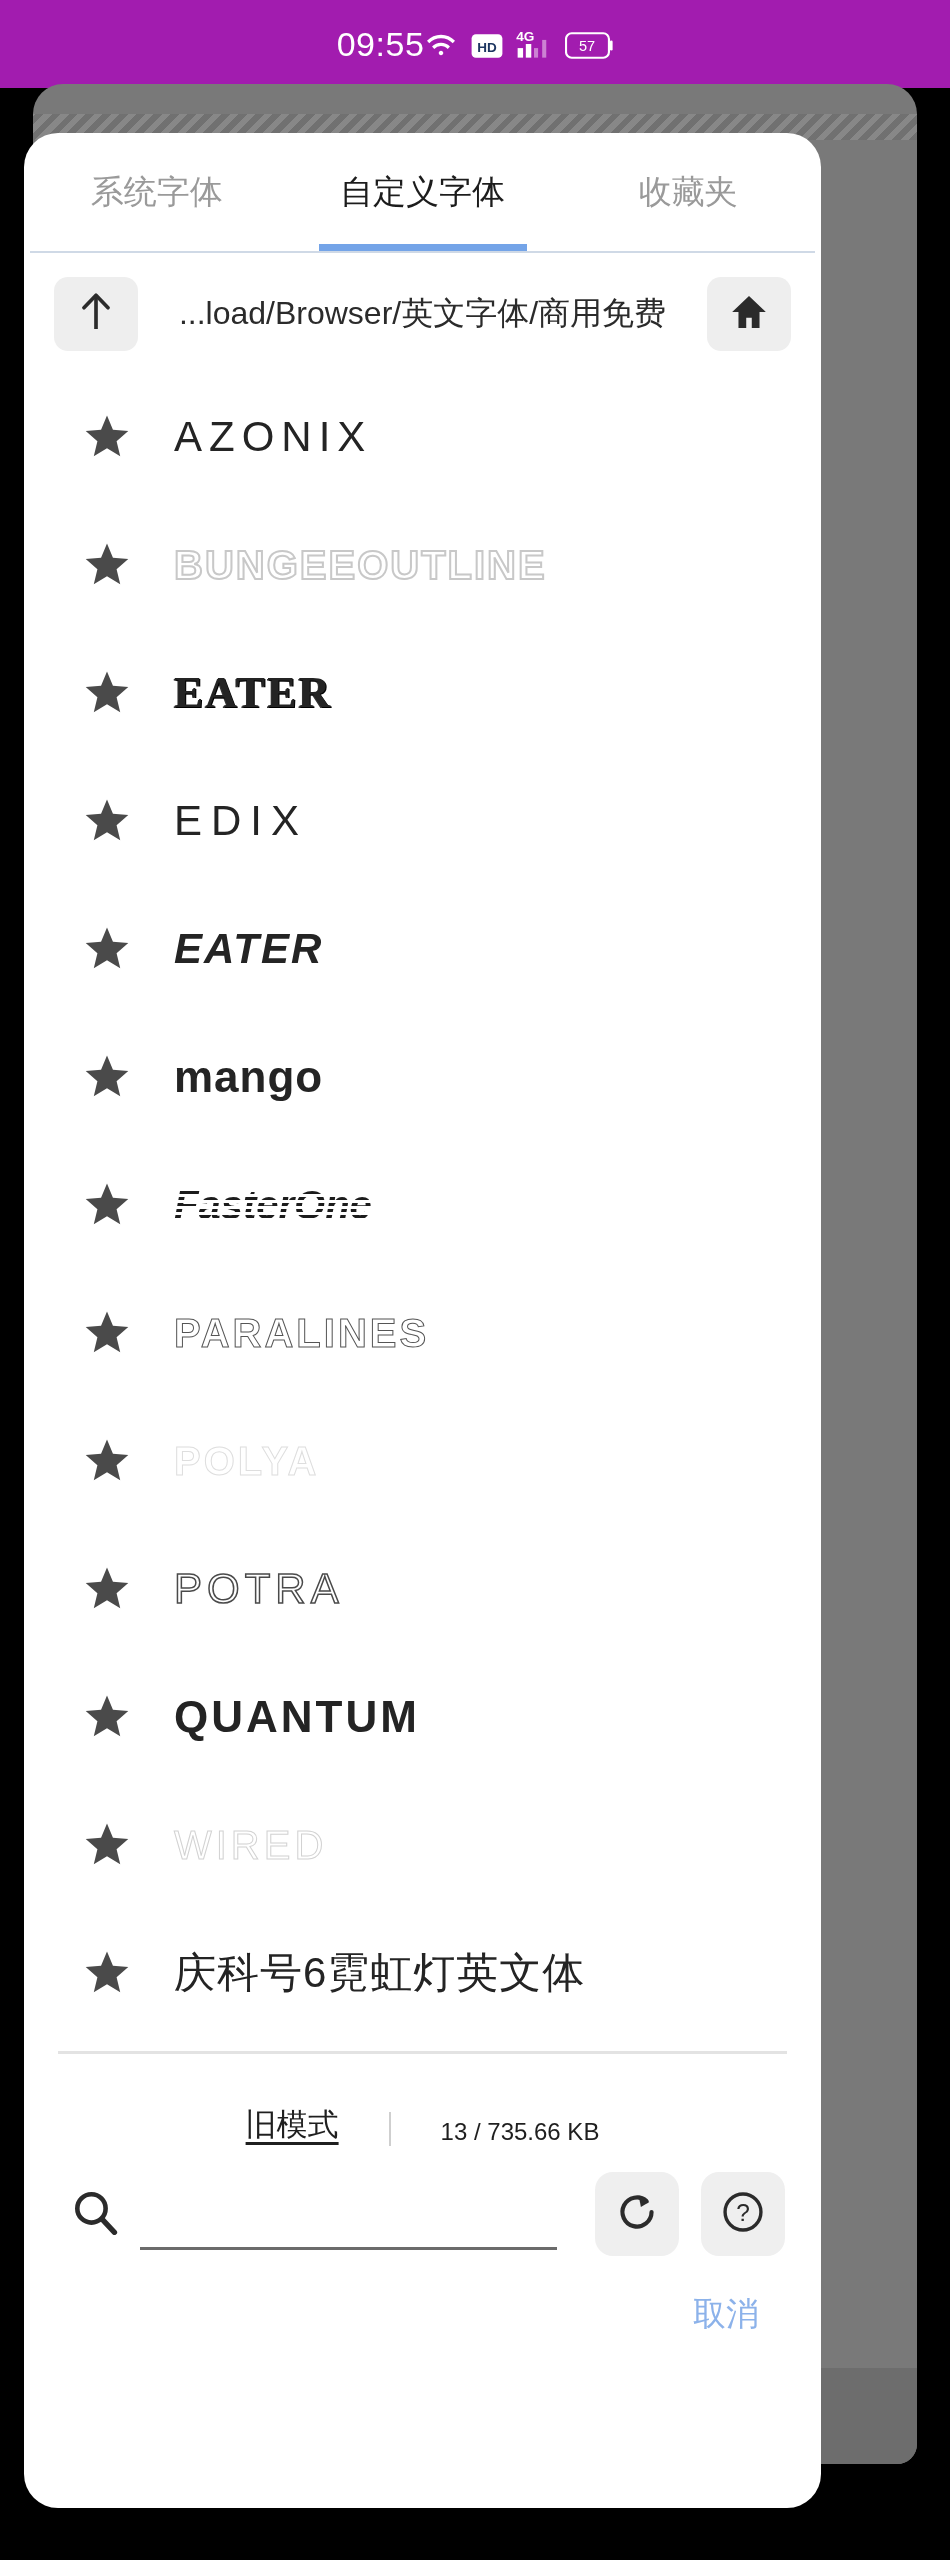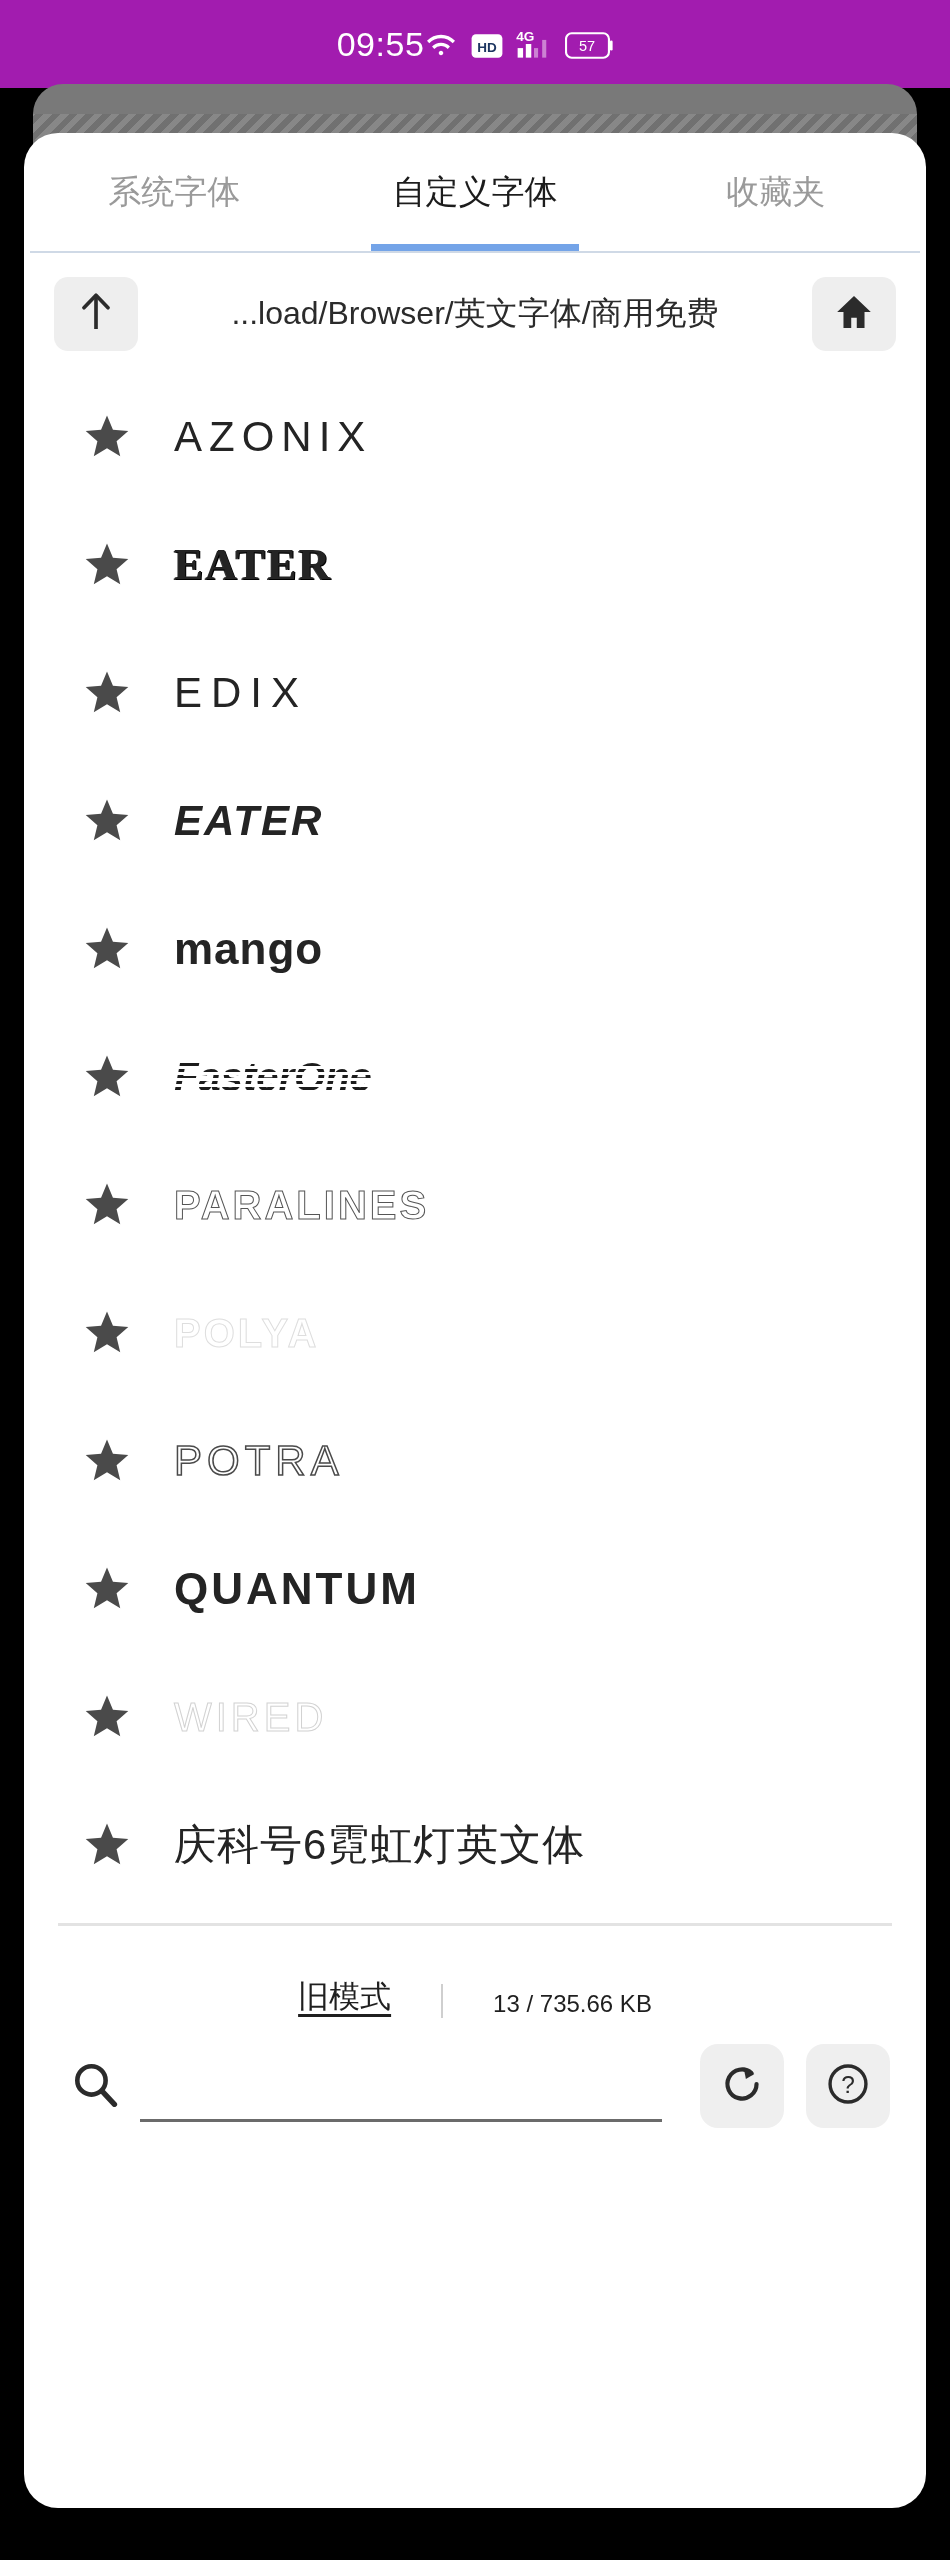--- a/index.html
+++ b/index.html
@@ -33,21 +33,21 @@
       -45deg, #6f6f6f 0 6px, #8a8a8a 6px 12px);
     opacity: .85;
   }
   .gray-bottom-shade {
     position: absolute; left: 0; bottom: 0; width: 884px; height: 96px;
     background: #6d6d6d; border-radius: 0 0 20px 20px;
   }
 
   
   .dialog {
-    position: absolute; left: 24px; top: 133px; width: 902px; height: 2375px;
+    position: absolute; left: 24px; top: 133px; width: 797px; height: 2375px;
     background: #ffffff; border-radius: 34px;
     overflow: hidden;
   }
 
   
   .tabs { display: flex; height: 118px; align-items: center; }
   .tab {
     flex: 1; text-align: center; font-size: 33px; color: #9a9a9a;
     height: 100%; display: flex; align-items: center; justify-content: center;
     position: relative;
@@ -231,20 +231,28 @@
 
       <div class="fontrow">
         <span class="star">
           <svg width="46" height="46" viewBox="0 0 24 24">
               <path fill="#4a4a4a" d="M12 .8l3.1 7.4 8 .7-6.1 5.3 1.9 7.9L12 17.9 5.1 22.1l1.9-7.9L.9 8.9l8-.7z"></path>
             </svg>
         </span>
         <span class="fname s-azonix">AZONIX</span>
       </div>
 
+      <div class="fontrow">
+        <span class="star">
+          <svg width="46" height="46" viewBox="0 0 24 24">
+              <path fill="#4a4a4a" d="M12 .8l3.1 7.4 8 .7-6.1 5.3 1.9 7.9L12 17.9 5.1 22.1l1.9-7.9L.9 8.9l8-.7z"></path>
+            </svg>
+        </span>
+        <span class="fname s-outline">BUNGEEOUTLINE</span>
+      </div>
 
       <div class="fontrow">
         <span class="star">
           <svg width="46" height="46" viewBox="0 0 24 24">
               <path fill="#4a4a4a" d="M12 .8l3.1 7.4 8 .7-6.1 5.3 1.9 7.9L12 17.9 5.1 22.1l1.9-7.9L.9 8.9l8-.7z"></path>
             </svg>
         </span>
         <span class="fname s-eater">EATER</span>
       </div>
 
@@ -367,15 +375,18 @@
       <div class="rbtn">
         <span>
           <svg width="44" height="44" viewBox="0 0 26 26">
             <circle cx="13" cy="13" r="10.6" fill="none" stroke="#2b2b2b" stroke-width="2"></circle>
             <text x="13" y="18.2" font-family="Liberation Sans, sans-serif" font-size="14.5" fill="#2b2b2b" text-anchor="middle">?</text>
           </svg>
         </span>
       </div>
     </div>
 
+    <div class="cancelrow">
+      <span class="cancel">取消</span>
+    </div>
 
   </div>
 </div>
 
 </body></html>

